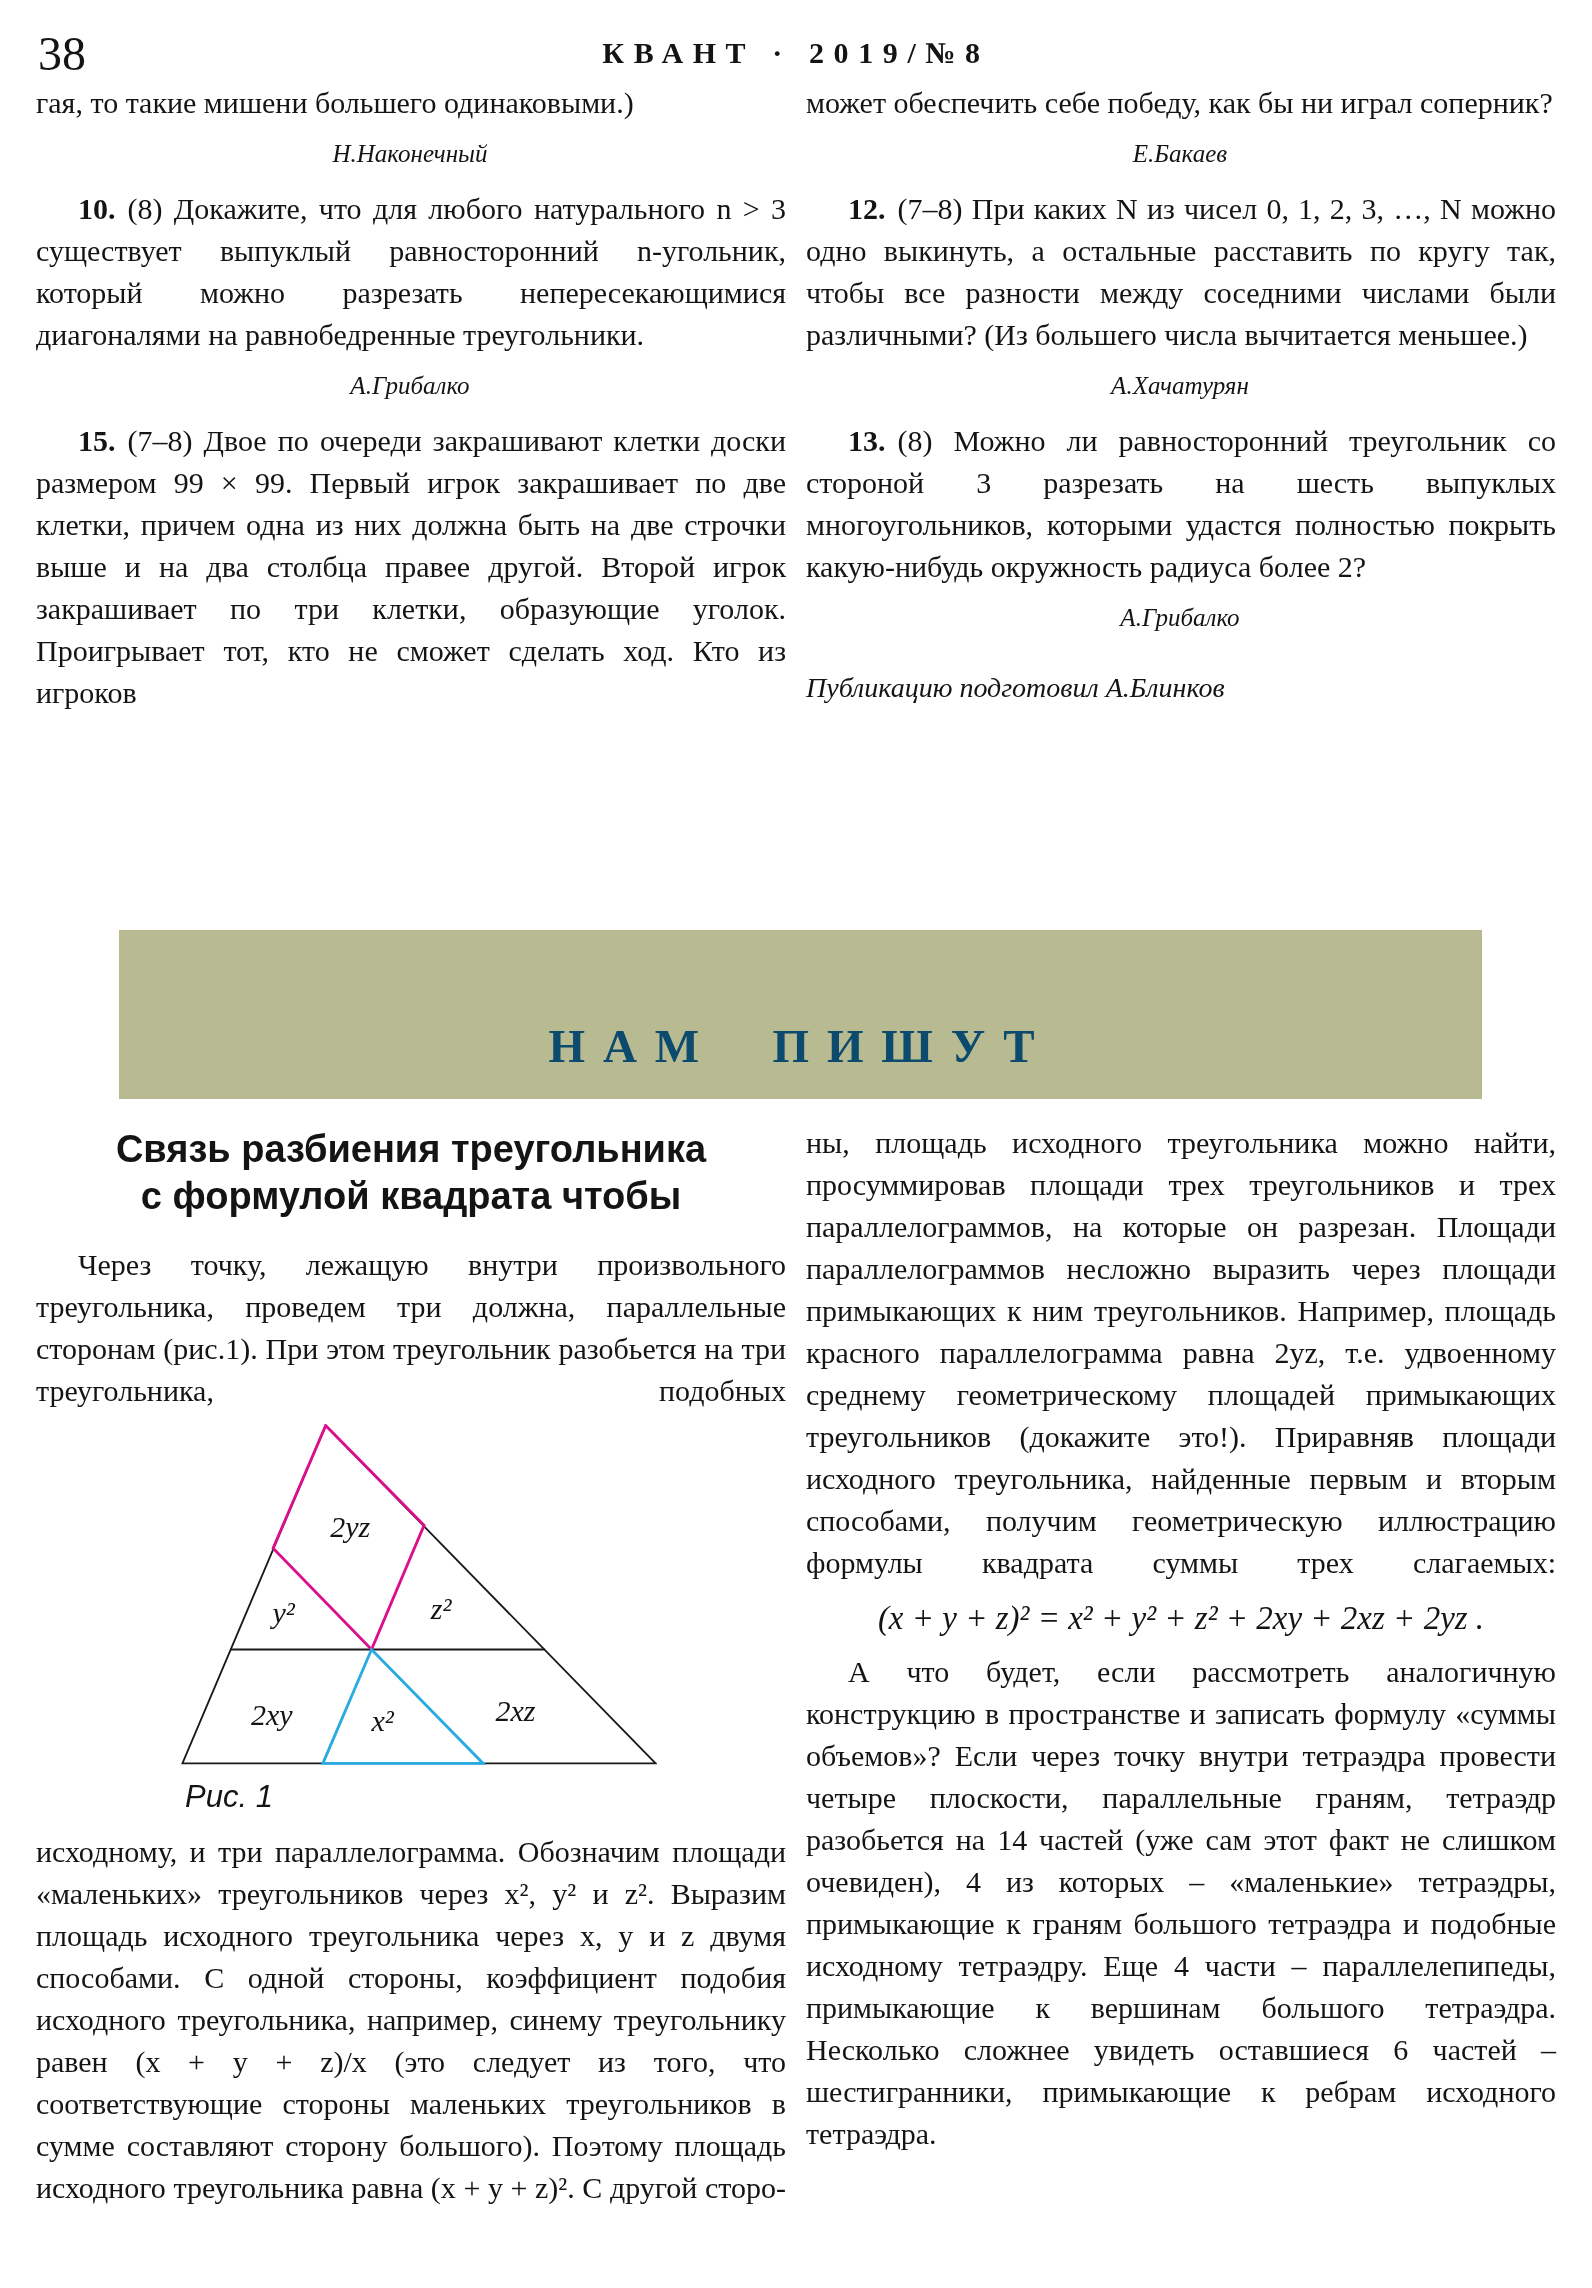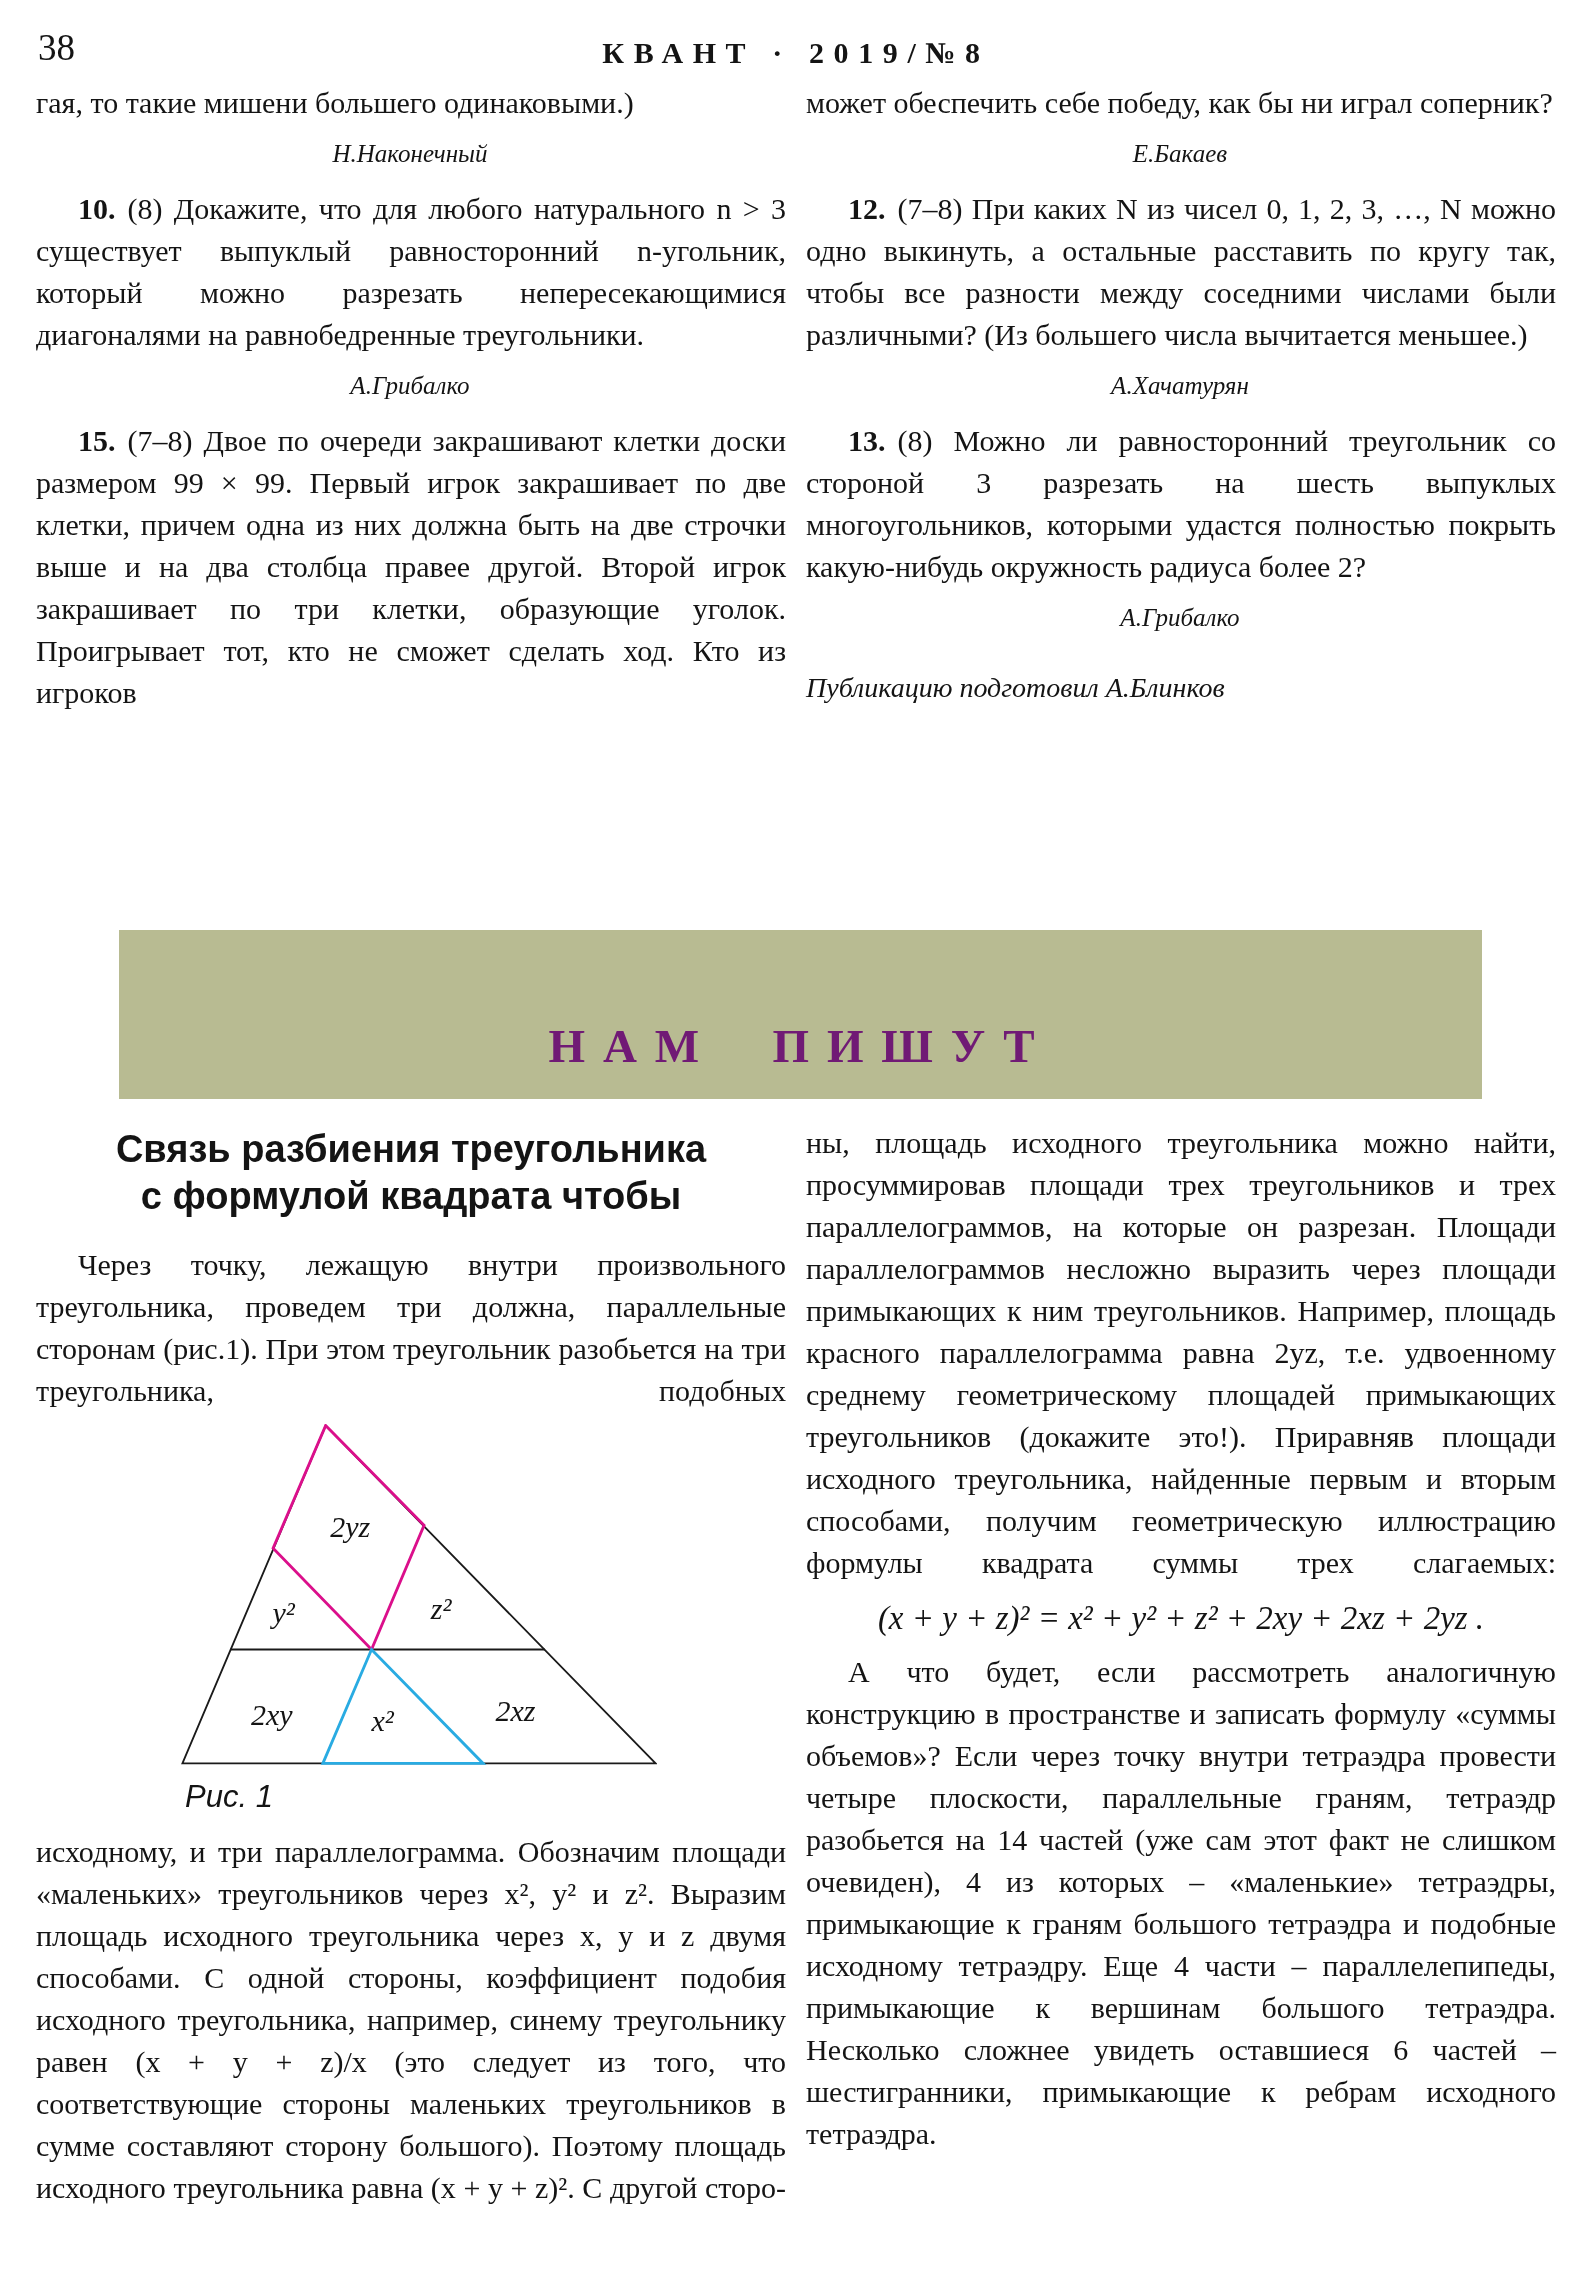--- a/index.html
+++ b/index.html
@@ -7,21 +7,21 @@
   body {
     position:relative;
     background:#ffffff;
     color:#141414;
     font-family:"Liberation Serif", serif;
     overflow:hidden;
   }
 
   
   .page-header { position:absolute; top:24px; left:0; width:1592px; height:64px; }
-  .page-number { position:absolute; left:38px; top:2px; font-size:37px; font-weight:400; }
+  .page-number { position:absolute; left:38px; top:2px; font-size:48px; font-weight:400; }
   .journal-title {
     text-align:center; font-size:30px; font-weight:700;
     letter-spacing:0.32em; padding-top:12px;
   }
 
   
   .col { width:750px; }
   .body-text { font-size:30px; line-height:42px; text-align:justify; }
   .indent { text-indent:42px; }
   .flow-end { text-align-last:justify; }
@@ -42,21 +42,21 @@
   }
 
   
   .banner {
     position:absolute; top:930px; left:119px; width:1363px; height:169px;
     display:flex; align-items:flex-end; justify-content:center;
     padding-bottom:26px;
   }
   .banner-label {
     font-family:"Liberation Serif", serif;
-    font-size:47px; font-weight:700; color:#701a75;
+    font-size:47px; font-weight:700; color:#0c4a6e;
     letter-spacing:0.38em; word-spacing:0.55em; white-space:nowrap;
   }
 
   
   .article-section {
     position:absolute; top:1122px; left:36px; width:1520px;
     display:flex; gap:20px;
   }
   .article-title {
     text-align:center;

